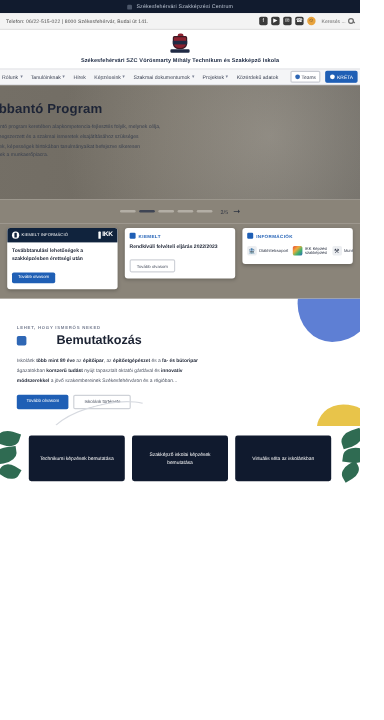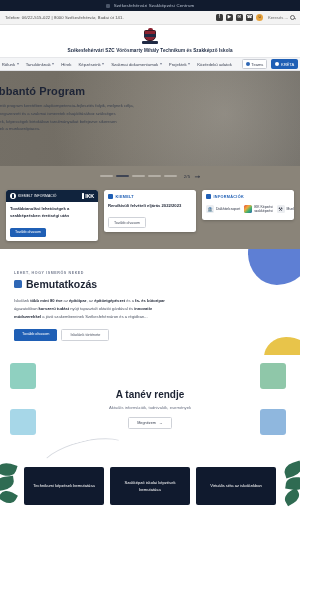--- a/index.html
+++ b/index.html
@@ -174,21 +174,21 @@
     position:absolute; right:-12px; top:-28px; width:64px; height:64px;
     background:#5e7fd4; border-radius:48% 52% 55% 45% / 50% 45% 55% 50%;
   }
   .blob-yellow {
     position:absolute; right:-8px; top:88px; width:44px; height:34px;
     background:#e8c44a; border-radius:50% 50% 45% 55% / 60% 40% 60% 40%;
   }
   .eyebrow { font-size:3.6px; color:#7a8194; letter-spacing:.6px; font-weight:bold; }
   .sec-title-row { display:flex; align-items:center; gap:4px; margin-top:3px; }
   .sec-ico { width:8px; height:8px; border-radius:1.5px; background:#2f67b5; }
-  .sec-title { font-size:10.5px; color:#1c2333; font-weight:bold; }
+  .sec-title { font-size:10.5px; color:#1c2333; font-weight:bold;margin-left:21px; }
   .sec-body { margin-top:7px; width:152px; font-size:4.1px; line-height:1.95; color:#4a5160; }
   .sec-body b { color:#1c2333; }
   .btnrow { margin-top:8px; display:flex; gap:4px; }
   .btn-pri { background:#1f5fb5; color:#fff; font-size:3.8px; padding:3px 8px; border-radius:1.5px; }
   .btn-sec { background:#fff; color:#4a5160; font-size:3.8px; padding:3px 8px; border-radius:1.5px; border:0.8px solid #cfd2d8; }
 
   
   .tanev { position:relative; background:#fff; padding:34px 10px 30px; text-align:center; overflow:hidden; }
   .puz { position:absolute; width:26px; height:26px; border-radius:3px; }
   .puz.p1 { left:10px;  top:8px;  background:#8fd0c0; }
@@ -380,32 +380,20 @@
       <span class="sec-ico"></span>
       <span class="sec-title">Bemutatkozás</span>
     </div>
     <div class="sec-body" id="intro-body">Iskolánk <b>több mint 80 éve</b> az <b>építőipar</b>, az <b>építőetgépészet</b> és a <b>fa- és bútoripar</b> ágazatokban <b>korszerű tudást</b> nyújt tapasztalt oktatói gárdával és <b>innovatív módszerekkel</b> a jövő szakembereinek Székesfehérváron és a régióban...</div>
     <div class="btnrow">
       <span class="btn-pri">Tovább olvasom</span>
       <span class="btn-sec">Iskolánk története</span>
     </div>
   </div>
 
-  <div class="tanev">
-    <span class="puz p1"></span>
-    <span class="puz p2"></span>
-    <span class="puz p3"></span>
-    <span class="puz p4"></span>
-    <div class="tanev-title">A tanév rendje</div>
-    <div class="tanev-sub">Aktuális információk, tudnivalók, események</div>
-    <span class="tanev-btn">
-      <span>Megnézem</span>
-      <span>→</span>
-    </span>
-  </div>
 
   <div class="bottom">
     <span class="swirl"></span>
     <span class="leaf l">
       <span style="left:2px;  top:4px;  width:18px; height:13px; transform:rotate(18deg);"></span>
       <span style="left:-2px; top:18px; width:20px; height:13px; transform:rotate(-8deg);"></span>
       <span style="left:4px;  top:32px; width:16px; height:12px; transform:rotate(30deg);"></span>
     </span>
     <span class="leaf r">
       <span style="right:2px;  top:4px;  width:18px; height:13px; transform:rotate(-18deg);"></span>

